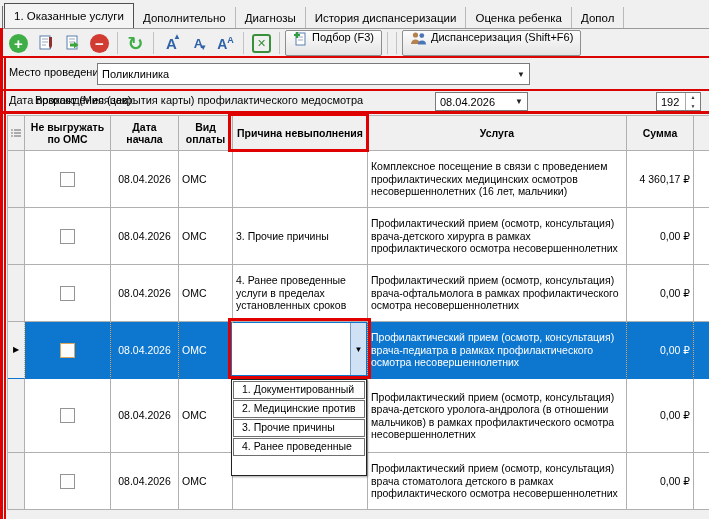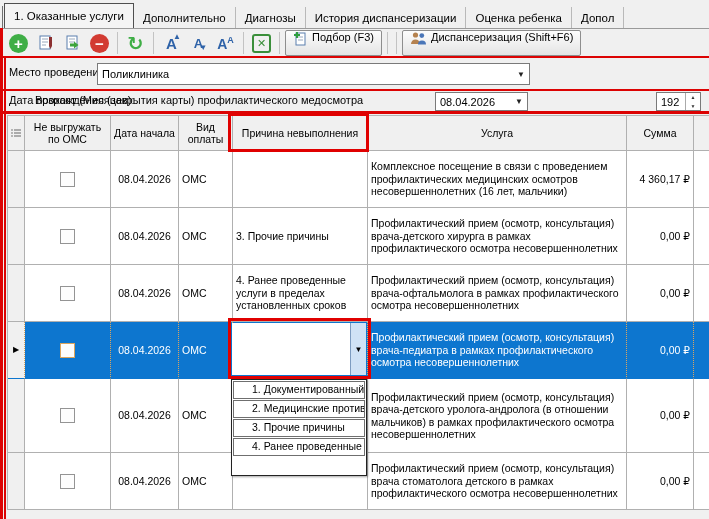--- a/index.html
+++ b/index.html
@@ -45,21 +45,21 @@
   .spinner{position:absolute;left:656px;top:2px;width:45px;height:19px;background:#fff;border:1px solid #7a7a7a;display:flex;box-sizing:border-box;font-size:11px;}
   .spinner .val{flex:1;padding-left:4px;display:flex;align-items:center;}
   .spinner .btns{width:14px;border-left:1px solid #aaa;display:flex;flex-direction:column;}
   .spinner .btns div{flex:1;display:flex;align-items:center;justify-content:center;font-size:5px;color:#333;}
 
   
   .tbl{position:absolute;left:7px;top:115px;width:702px;background:#fdfdfd;border-top:1px solid #b5b5b5;border-left:1px solid #b5b5b5;font-size:10.5px;}
   .tr{display:flex;}
   .th,.td{border-right:1px solid #b0b0b0;border-bottom:1px solid #b0b0b0;box-sizing:border-box;}
   .th{background:#f0f0f0;display:flex;align-items:center;justify-content:center;text-align:center;line-height:12px;padding:1px 2px;}
-  .hdr{height:35px;}
+  .hdr{height:35px;font-weight:bold;}
   .h57{height:57px;}
   .h74{height:74px;}
   .c0{width:17px;}
   .c1{width:86px;}
   .c2{width:68px;}
   .c3{width:54px;}
   .c4{width:135px;}
   .c5{width:259px;}
   .c6{width:67px;}
   .c7{flex:1;border-right:none;}
@@ -71,21 +71,21 @@
   .tr.sel .td{background:#0d76cf;color:#fff;border-right:1px dotted #dba55e;border-bottom-color:#0d76cf;}
   .tr.sel .td.c0{background:#f0f0f0;color:#000;}
   .tr.sel .cb{border-color:#dba55e;}
   .svc{display:block;align-self:center;}
 
   
   .editor{position:absolute;left:232px;top:323px;width:134px;height:52px;background:#fff;display:flex;z-index:6;}
   .editor .field{flex:1;}
   .editor .dbtn{width:15px;background:#cfe2f5;border-left:1px solid #7d9cc0;display:flex;align-items:center;justify-content:center;font-size:8px;color:#000;}
   .ddl{position:absolute;left:231px;top:379px;width:136px;z-index:7;background:#fff;border:1px solid #222;box-shadow:1px 1px 2px rgba(0,0,0,.35);box-sizing:border-box;padding:1px;}
-  .ddl .item{height:16px;line-height:15px;font-size:10.5px;padding-left:18px;border:1px solid #6f6f6f;margin-bottom:1px;white-space:nowrap;overflow:hidden;background:#fff;}
+  .ddl .item{height:16px;line-height:15px;font-size:10.5px;padding-left:8px;border:1px solid #6f6f6f;margin-bottom:1px;white-space:nowrap;overflow:hidden;background:#fff;}
   .ddl .item:last-child{margin-bottom:18px;}
 
   
   .red{position:absolute;pointer-events:none;z-index:10;}
   .red-left-a{left:0;top:28px;width:3px;height:491px;background:#dc0303;}
   .red-left-b{left:4px;top:57px;width:2px;height:462px;background:#dc0303;}
   .red-h1{left:0;top:56px;width:709px;height:2px;background:#dc0303;}
   .red-h2{left:0;top:89px;width:709px;height:2px;background:#dc0303;}
   .red-h3{left:0;top:111px;width:709px;height:3px;background:#dc0303;}
   .red-box-hdr{left:228px;top:113px;width:141px;height:39px;border:3px solid #e00000;box-sizing:border-box;}

